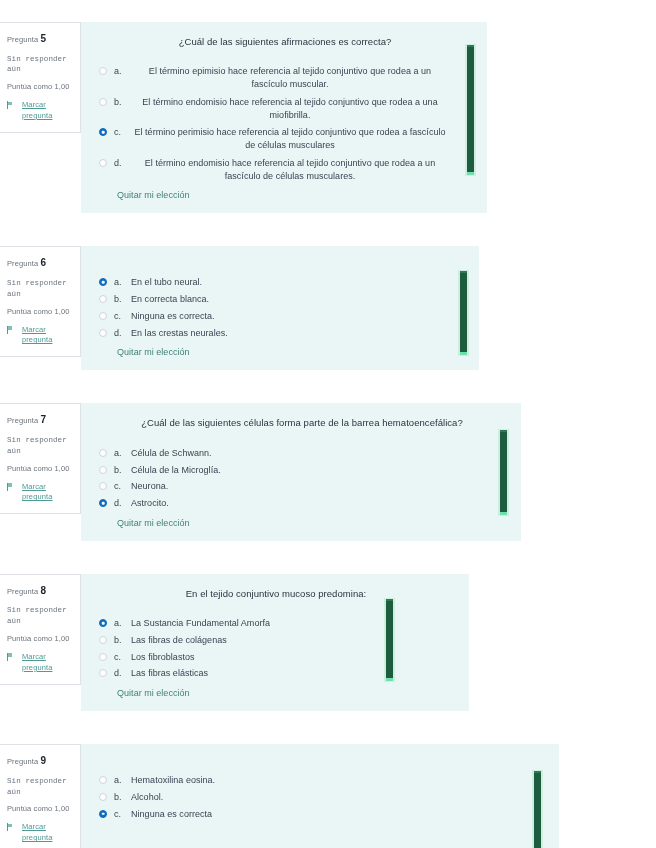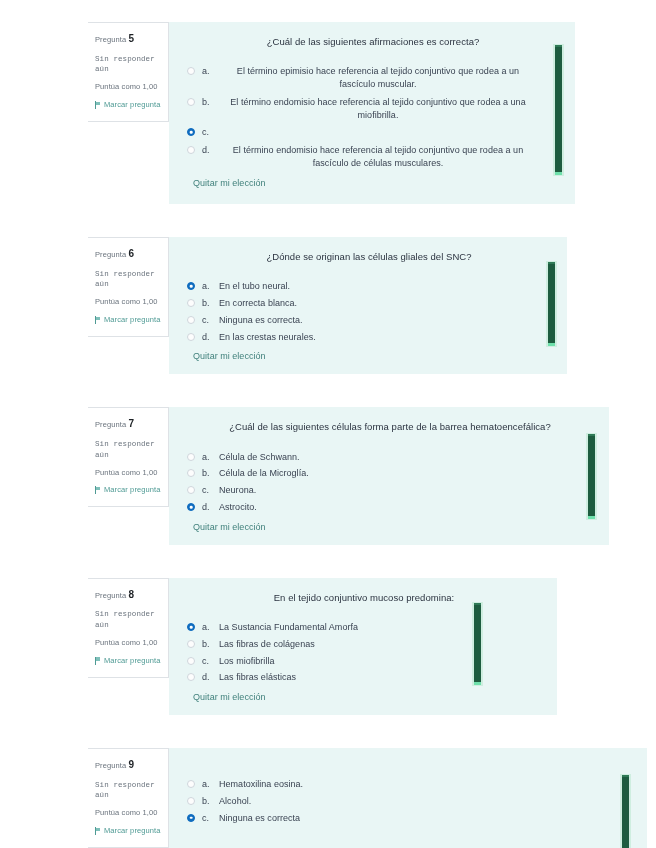--- a/index.html
+++ b/index.html
@@ -19,21 +19,20 @@
 
   .page {
     padding-top: 22px;
     box-sizing: border-box;
   }
 
   
   .qcard {
     display: flex;
     align-items: stretch;
-    margin-left: 88px;
     margin-bottom: 33px;
     position: relative;
   }
 
   
   .qinfo {
     width: 66px;
     flex: 0 0 66px;
     background: #ffffff;
     border: 1px solid #dee2e6;
@@ -55,21 +54,22 @@
     color: #1d2125;
     font-weight: bold;
     font-size: 10px;
   }
   .qstate { color: #6a737d; font-family: Liberation Mono, monospace; }
   .qgrade { color: #6a737d; }
   .qflag {
     color: #4f9a94;
     display: flex;
     align-items: flex-start;
-    gap: 3px;
+    gap: 9px;
+    text-decoration: underline;
   }
   .flag-glyph {
     display: inline-block;
     width: 6px;
     height: 8px;
     position: relative;
     flex: 0 0 6px;
     margin-top: 1px;
   }
   .flag-glyph::before {
@@ -151,21 +151,21 @@
   }
   .ans-text {
     font-size: 9px;
     color: #3a4352;
     letter-spacing: 0.03px;
   }
   .answers.spaced .answer { margin-bottom: 4px; }
 
   .clearchoice {
     margin-top: 8px;
-    padding-left: 24px;
+    padding-left: 36px;
     font-size: 9px;
     color: #41817c;
     letter-spacing: 0.03px;
   }
   .answers.wide .ans-text { max-width: 320px; display: block; text-align: center; }
 
   
   .greenbar {
     position: absolute;
     width: 11px;
@@ -211,20 +211,21 @@
             <span class="ans-text" style="max-width: 318px;">El término epimisio hace referencia al tejido conjuntivo que rodea a un fascículo muscular.</span>
           </div>
           <div class="answer">
             <span class="radio"></span>
             <span class="ans-letter">b.</span>
             <span class="ans-text" style="max-width: 318px;">El término endomisio hace referencia al tejido conjuntivo que rodea a una miofibrilla.</span>
           </div>
           <div class="answer">
             <span class="radio checked"></span>
             <span class="ans-letter">c.</span>
+            <span class="ans-text" style="max-width: 318px;">El término perimisio hace referencia al tejido conjuntivo que rodea a fascículo de células musculares</span>
           </div>
           <div class="answer">
             <span class="radio"></span>
             <span class="ans-letter">d.</span>
             <span class="ans-text" style="max-width: 318px;">El término endomisio hace referencia al tejido conjuntivo que rodea a un fascículo de células musculares.</span>
           </div>
         </div>
         <div class="clearchoice">Quitar mi elección</div>
         <div class="greenbar" style="top: 22px; height: 132px; right: 11px;"></div>
       </div>
@@ -233,21 +234,20 @@
       <div class="qinfo">
         <div class="qinfo-line"><span class="qno-label">Pregunta</span> <span class="qno-num">6</span></div>
         <div class="qinfo-line qstate">Sin responder aún</div>
         <div class="qinfo-line qgrade">Puntúa como 1,00</div>
         <div class="qinfo-line qflag">
           <span class="flag-glyph"></span>
           <span class="qflag-text">Marcar pregunta</span>
         </div>
       </div>
       <div class="qcontent" style="width: 398px; min-height: 120px;">
-        <div class="qtext">¿Dónde se originan las células gliales del SNC?</div>
         <div class="answers spaced">
           <div class="answer">
             <span class="radio checked"></span>
             <span class="ans-letter">a.</span>
             <span class="ans-text">En el tubo neural.</span>
           </div>
           <div class="answer">
             <span class="radio"></span>
             <span class="ans-letter">b.</span>
             <span class="ans-text">En correcta blanca.</span>
@@ -324,21 +324,21 @@
             <span class="ans-text">La Sustancia Fundamental Amorfa</span>
           </div>
           <div class="answer">
             <span class="radio"></span>
             <span class="ans-letter">b.</span>
             <span class="ans-text">Las fibras de colágenas</span>
           </div>
           <div class="answer">
             <span class="radio"></span>
             <span class="ans-letter">c.</span>
-            <span class="ans-text">Los miofibrilla</span>
+            <span class="ans-text">Los fibroblastos</span>
           </div>
           <div class="answer">
             <span class="radio"></span>
             <span class="ans-letter">d.</span>
             <span class="ans-text">Las fibras elásticas</span>
           </div>
         </div>
         <div class="clearchoice">Quitar mi elección</div>
         <div class="greenbar" style="top: 24px; height: 84px; right: 74px;"></div>
       </div>

